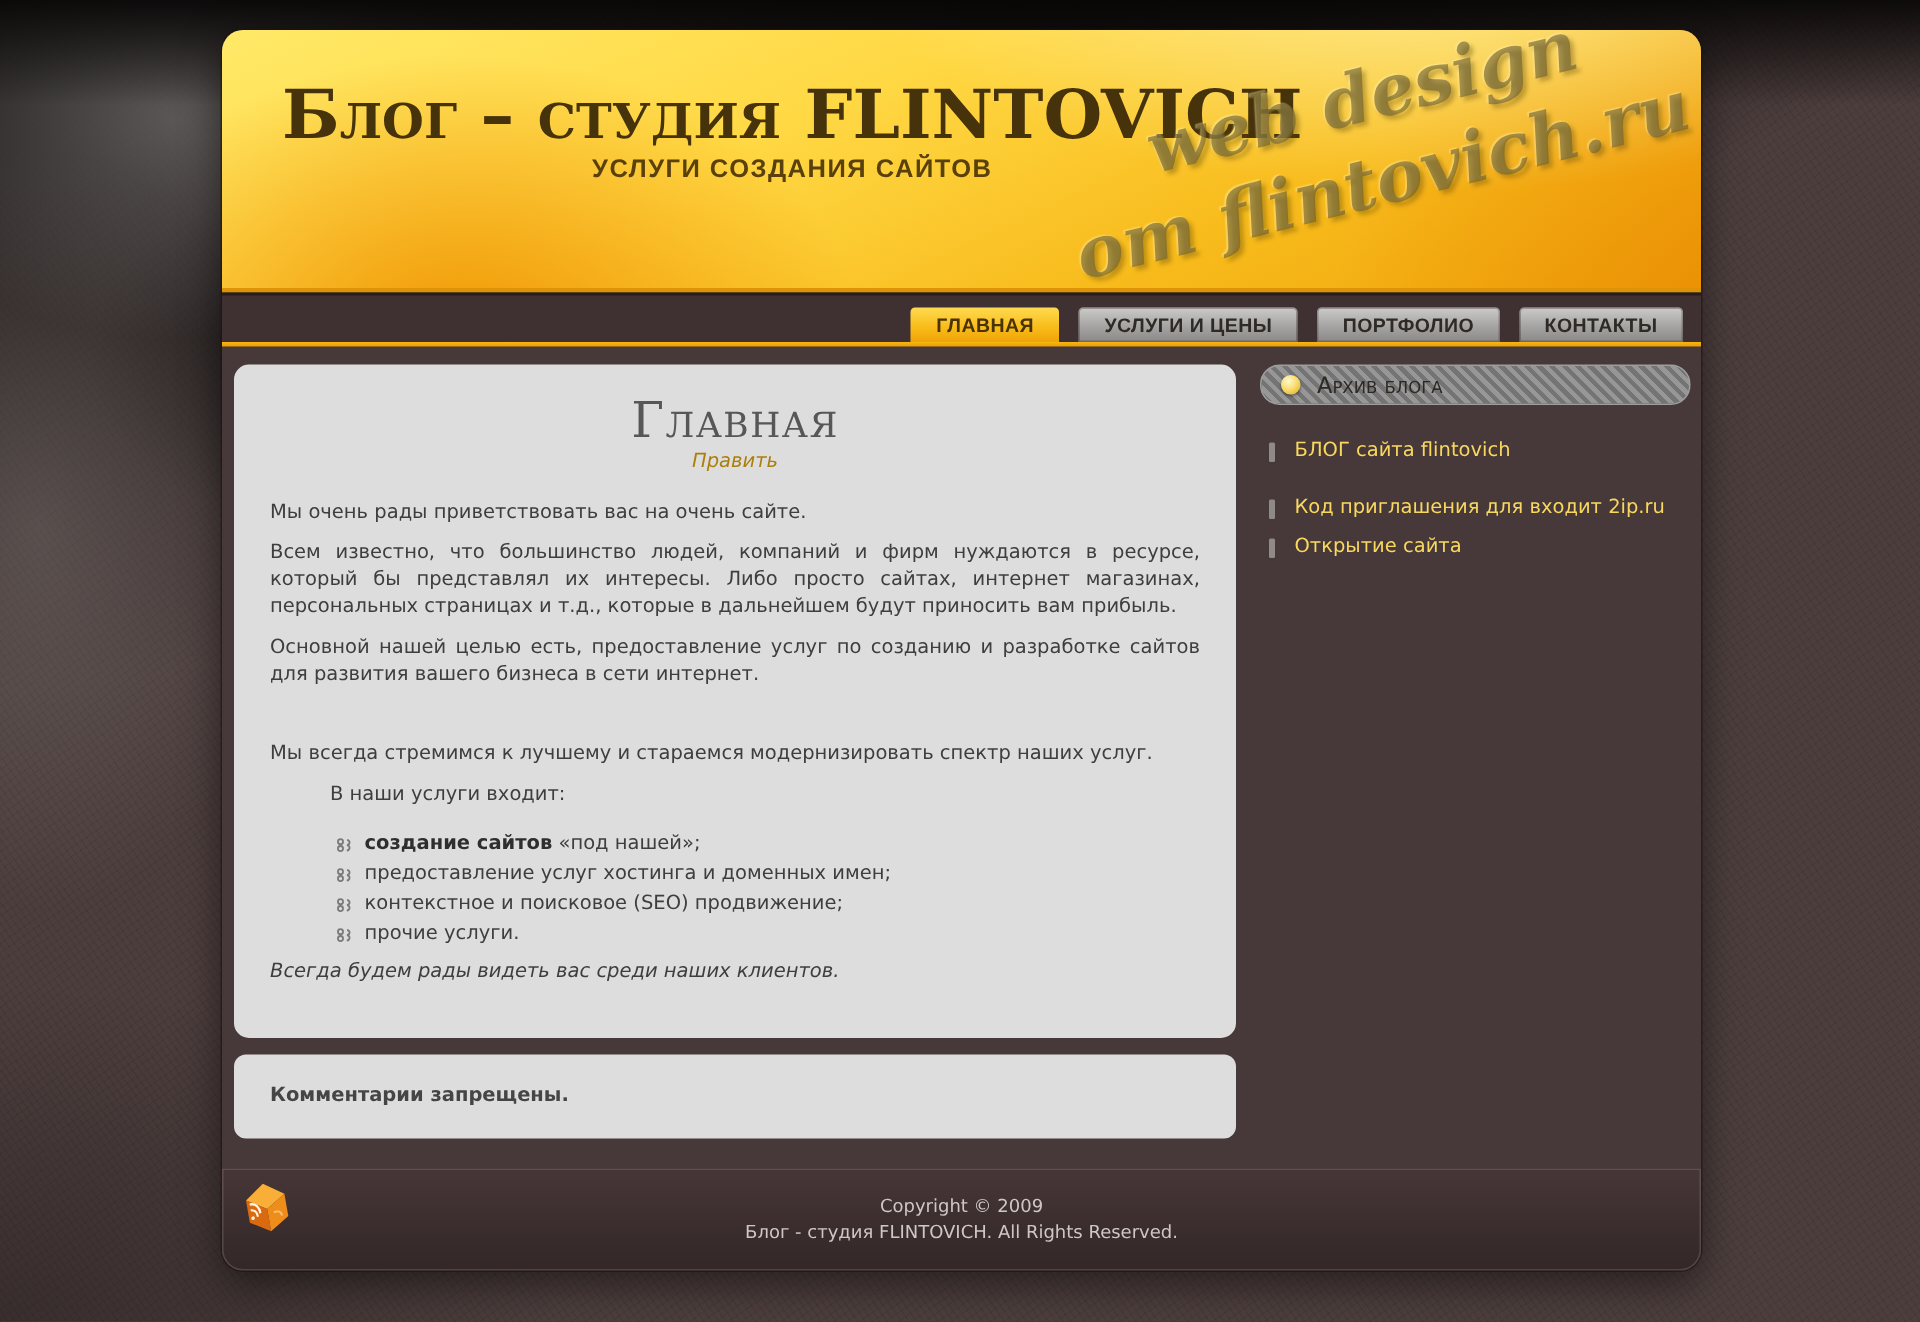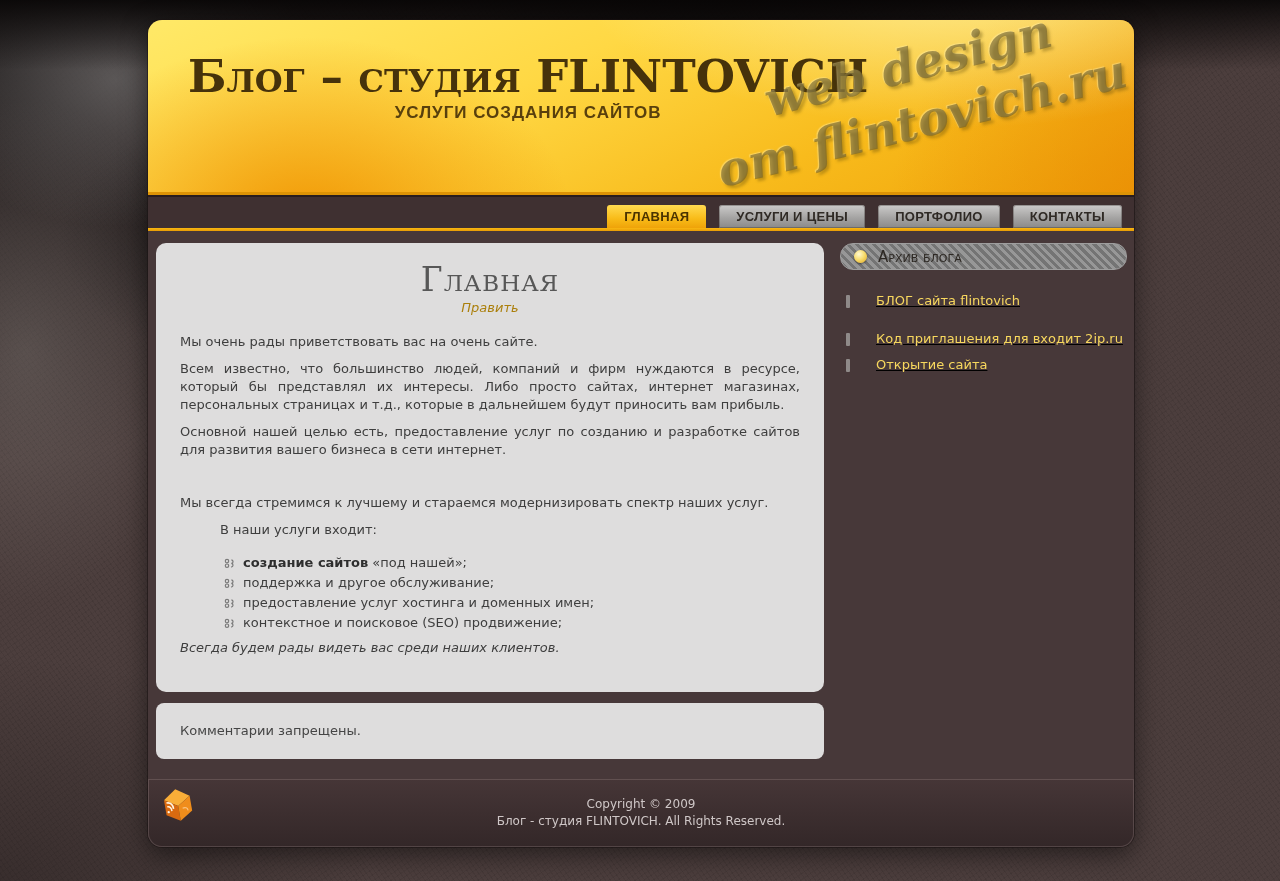--- a/index.html
+++ b/index.html
@@ -150,20 +150,21 @@
   .closing { font-style: italic; margin-top: 22px; text-align: left !important; color: #3e3e3e; }
 
   .comments-box {
     margin-top: 11px;
     height: 56px;
     background: #dedddd;
     border-radius: 8px;
     padding: 20px 24px;
     font-size: 13px;
     color: #454545;
+    font-weight: bold;
   }
 
   
   .sidebar { width: 287px; padding-top: 0; }
   .side-header {
     height: 27px;
     border-radius: 13px;
     border: 1px solid #9e9e9e;
     background: repeating-linear-gradient(45deg, #979797 0 3px, #747474 3px 6px);
     display: flex; align-items: center; gap: 11px;
@@ -171,21 +172,21 @@
     font-variant: small-caps;
     font-size: 15px;
     color: #2d2823;
     cursor: pointer;
   }
   .side-header .dot {
     width: 13px; height: 13px; border-radius: 50%;
     background: radial-gradient(circle at 38% 32%, #fff9d2 0%, #f8dd70 45%, #eaba3a 80%, #d89e1e 100%);
     box-shadow: 0 1px 2px rgba(0,0,0,0.45);
   }
-  .side-link { margin: 23px 0 0 6px; display: flex; align-items: flex-end; gap: 26px; text-decoration: underline; }
+  .side-link { margin: 23px 0 0 6px; display: flex; align-items: flex-end; gap: 13px; }
   .side-link .marker { width: 4px; height: 13px; background: #8f8a89; border-radius: 1px; }
   .side-link a {
     color: #f8d85e; font-size: 13px; text-decoration: none; cursor: pointer;
   }
   .side-link.tight { margin-top: 11px; }
   .side-header.second { margin-top: 26px; }
 
   
   .footer {
     position: relative;
@@ -237,45 +238,45 @@
         <p class="indent">В наши услуги входит:</p>
 
         <ul class="services">
           <li>
             <svg class="bullet" width="11" height="11" viewBox="0 0 11 11" fill="none" stroke="#7a7a7a" stroke-width="1.2">
                 <circle cx="3" cy="3.1" r="1.7"></circle>
                 <circle cx="3" cy="7.7" r="1.7"></circle>
                 <path d="M7.4 1.9 C9.6 2.4 9.6 4.9 7.4 5.4 C9.6 5.9 9.6 8.6 7.2 9.1"></path>
               </svg>
             <span><b>создание сайтов</b><span> «под нашей»;</span></span>
-          </li>
-          <li>
-            <svg class="bullet" width="11" height="11" viewBox="0 0 11 11" fill="none" stroke="#7a7a7a" stroke-width="1.2">
-                <circle cx="3" cy="3.1" r="1.7"></circle>
-                <circle cx="3" cy="7.7" r="1.7"></circle>
-                <path d="M7.4 1.9 C9.6 2.4 9.6 4.9 7.4 5.4 C9.6 5.9 9.6 8.6 7.2 9.1"></path>
-              </svg>
-            <span><b></b><span>поддержка и другое обслуживание;</span></span>
           </li>
           <li>
             <svg class="bullet" width="11" height="11" viewBox="0 0 11 11" fill="none" stroke="#7a7a7a" stroke-width="1.2">
                 <circle cx="3" cy="3.1" r="1.7"></circle>
                 <circle cx="3" cy="7.7" r="1.7"></circle>
                 <path d="M7.4 1.9 C9.6 2.4 9.6 4.9 7.4 5.4 C9.6 5.9 9.6 8.6 7.2 9.1"></path>
               </svg>
             <span><b></b><span>предоставление услуг хостинга и доменных имен;</span></span>
           </li>
           <li>
             <svg class="bullet" width="11" height="11" viewBox="0 0 11 11" fill="none" stroke="#7a7a7a" stroke-width="1.2">
                 <circle cx="3" cy="3.1" r="1.7"></circle>
                 <circle cx="3" cy="7.7" r="1.7"></circle>
                 <path d="M7.4 1.9 C9.6 2.4 9.6 4.9 7.4 5.4 C9.6 5.9 9.6 8.6 7.2 9.1"></path>
               </svg>
             <span><b></b><span>контекстное и поисковое (SEO) продвижение;</span></span>
           </li>
+          <li>
+            <svg class="bullet" width="11" height="11" viewBox="0 0 11 11" fill="none" stroke="#7a7a7a" stroke-width="1.2">
+                <circle cx="3" cy="3.1" r="1.7"></circle>
+                <circle cx="3" cy="7.7" r="1.7"></circle>
+                <path d="M7.4 1.9 C9.6 2.4 9.6 4.9 7.4 5.4 C9.6 5.9 9.6 8.6 7.2 9.1"></path>
+              </svg>
+            <span><b></b><span>прочие услуги.</span></span>
+          </li>
         </ul>
 
         <p class="closing">Всегда будем рады видеть вас среди наших клиентов.</p>
       </div>
 
       <div class="comments-box">
         <span>Комментарии запрещены.</span>
       </div>
     </div>
 

